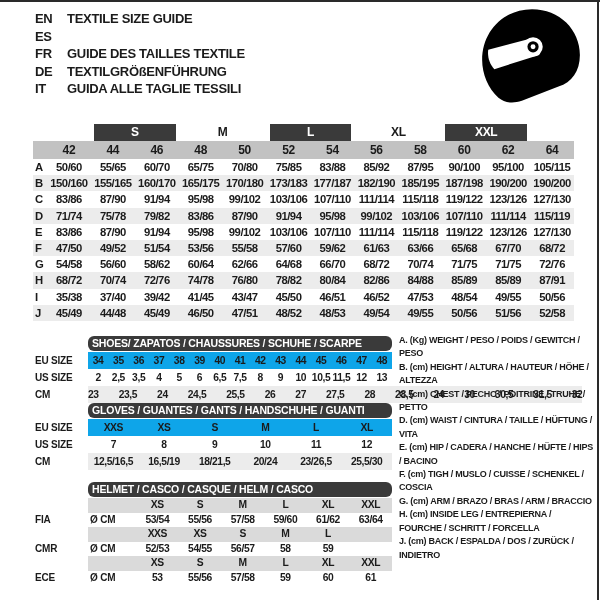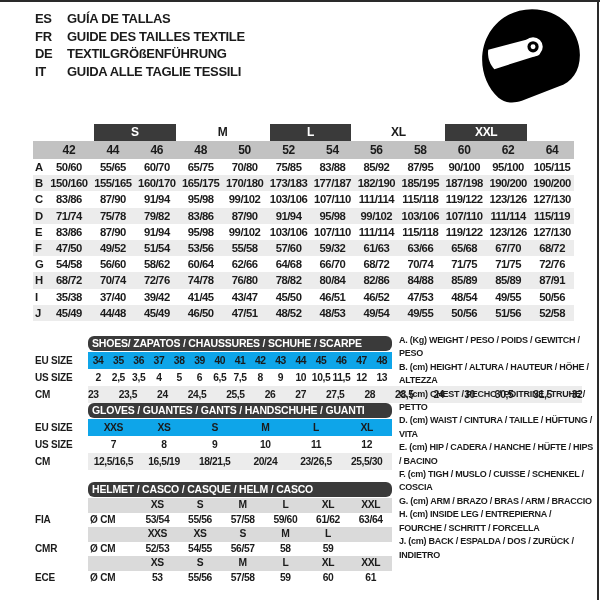--- a/index.html
+++ b/index.html
@@ -56,22 +56,25 @@
 </style>
 </head>
 <body>
 
 <div class="canvas">
   <div class="top-rule"></div>
   <div class="right-rule"></div>
 
   <div class="languages" id="languages">
       <div class="lang-row">
+        <div class="lang-code">EN</div>
+        <div class="lang-text">TEXTILE SIZE GUIDE</div>
+      </div>
+      <div class="lang-row">
         <div class="lang-code">ES</div>
-        <div class="lang-text">GUÍA DE TALLAS</div>
       </div>
       <div class="lang-row">
         <div class="lang-code">FR</div>
         <div class="lang-text">GUIDE DES TAILLES TEXTILE</div>
       </div>
       <div class="lang-row">
         <div class="lang-code">DE</div>
         <div class="lang-text">TEXTILGRÖßENFÜHRUNG</div>
       </div>
       <div class="lang-row">
@@ -200,21 +203,21 @@
         <div class="mt-cell">127/130</div>
       </div>
       <div class="mt-grid mt-data-row shade">
         <div class="mt-label">F</div>
         <div class="mt-cell">47/50</div>
         <div class="mt-cell">49/52</div>
         <div class="mt-cell">51/54</div>
         <div class="mt-cell">53/56</div>
         <div class="mt-cell">55/58</div>
         <div class="mt-cell">57/60</div>
-        <div class="mt-cell">59/32</div>
+        <div class="mt-cell">59/62</div>
         <div class="mt-cell">61/63</div>
         <div class="mt-cell">63/66</div>
         <div class="mt-cell">65/68</div>
         <div class="mt-cell">67/70</div>
         <div class="mt-cell">68/72</div>
       </div>
       <div class="mt-grid mt-data-row">
         <div class="mt-label">G</div>
         <div class="mt-cell">54/58</div>
         <div class="mt-cell">56/60</div>

